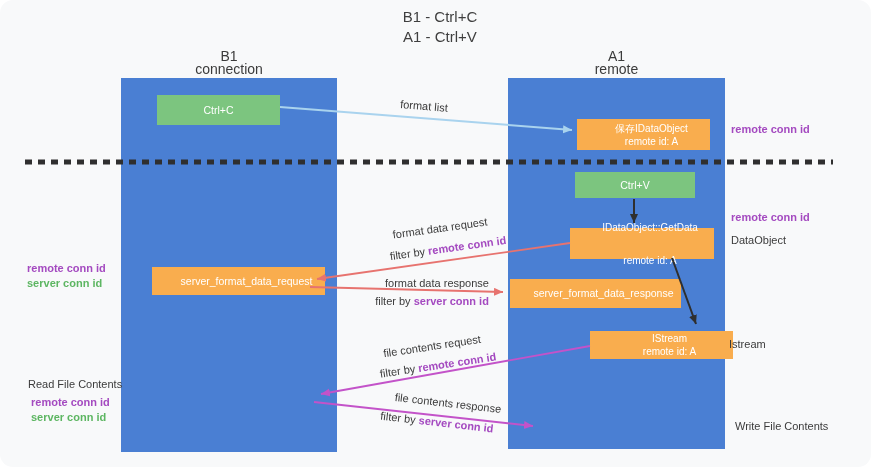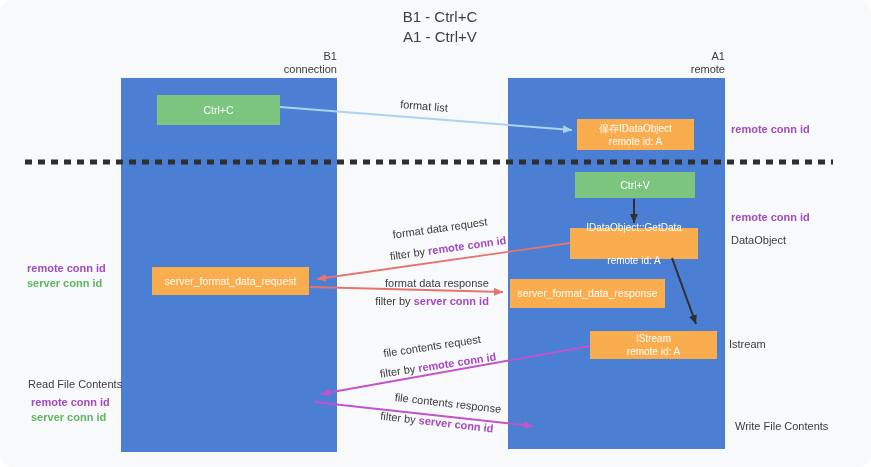--- a/index.html
+++ b/index.html
@@ -5,29 +5,29 @@
   html,body { margin:0; padding:0; }
   .stage {
     position:relative; width:871px; height:467px;
     background:var(--background, #f8f9fa);
     font-family:"Liberation Sans","DejaVu Sans",sans-serif;
     overflow:hidden;
     border-radius:13px;
   }
   .title { position:absolute; top:7px; left:0; width:880px; text-align:center;
            font-size:15px; line-height:20px; color:#3f3f3f; }
-  .col-header { position:absolute; text-align:right; font-size:11px; line-height:13px; color:#3b3b3b; }
+  .col-header { position:absolute; text-align:center; font-size:14px; line-height:13px; color:#3b3b3b; }
   .col { position:absolute; top:78px; background:var(--column-blue,#4a7fd3); }
   .col-left  { left:121px; width:216px; height:374px; }
   .col-right { left:508px; width:217px; height:371px; }
   .node { position:absolute; display:flex; flex-direction:column; align-items:center;
           justify-content:center; color:#ffffff; font-size:10.5px; line-height:13px;
           text-align:center; z-index:2; }
   .green  { background:var(--box-green,#7cc57f); }
-  .orange { background:var(--box-orange,#f9ad4e); }
+  .orange { background:var(--box-orange,#f9ad4e);padding-left:16px; }
   svg.overlay { position:absolute; left:0; top:0; z-index:3; pointer-events:none; }
   .elabel { position:absolute; font-size:11px; color:var(--text-dark,#3b3b3b);
             white-space:nowrap; z-index:4; transform-origin:center; }
   .side { position:absolute; font-size:11px; white-space:nowrap; z-index:4; line-height:15px; }
   .purple { color:var(--text-purple,#a44ac0); font-weight:bold; }
   .greentx { color:var(--text-green,#5db662); font-weight:bold; }
   .dark { color:var(--text-dark,#3b3b3b); }
 </style>
 </head>
 <body>

